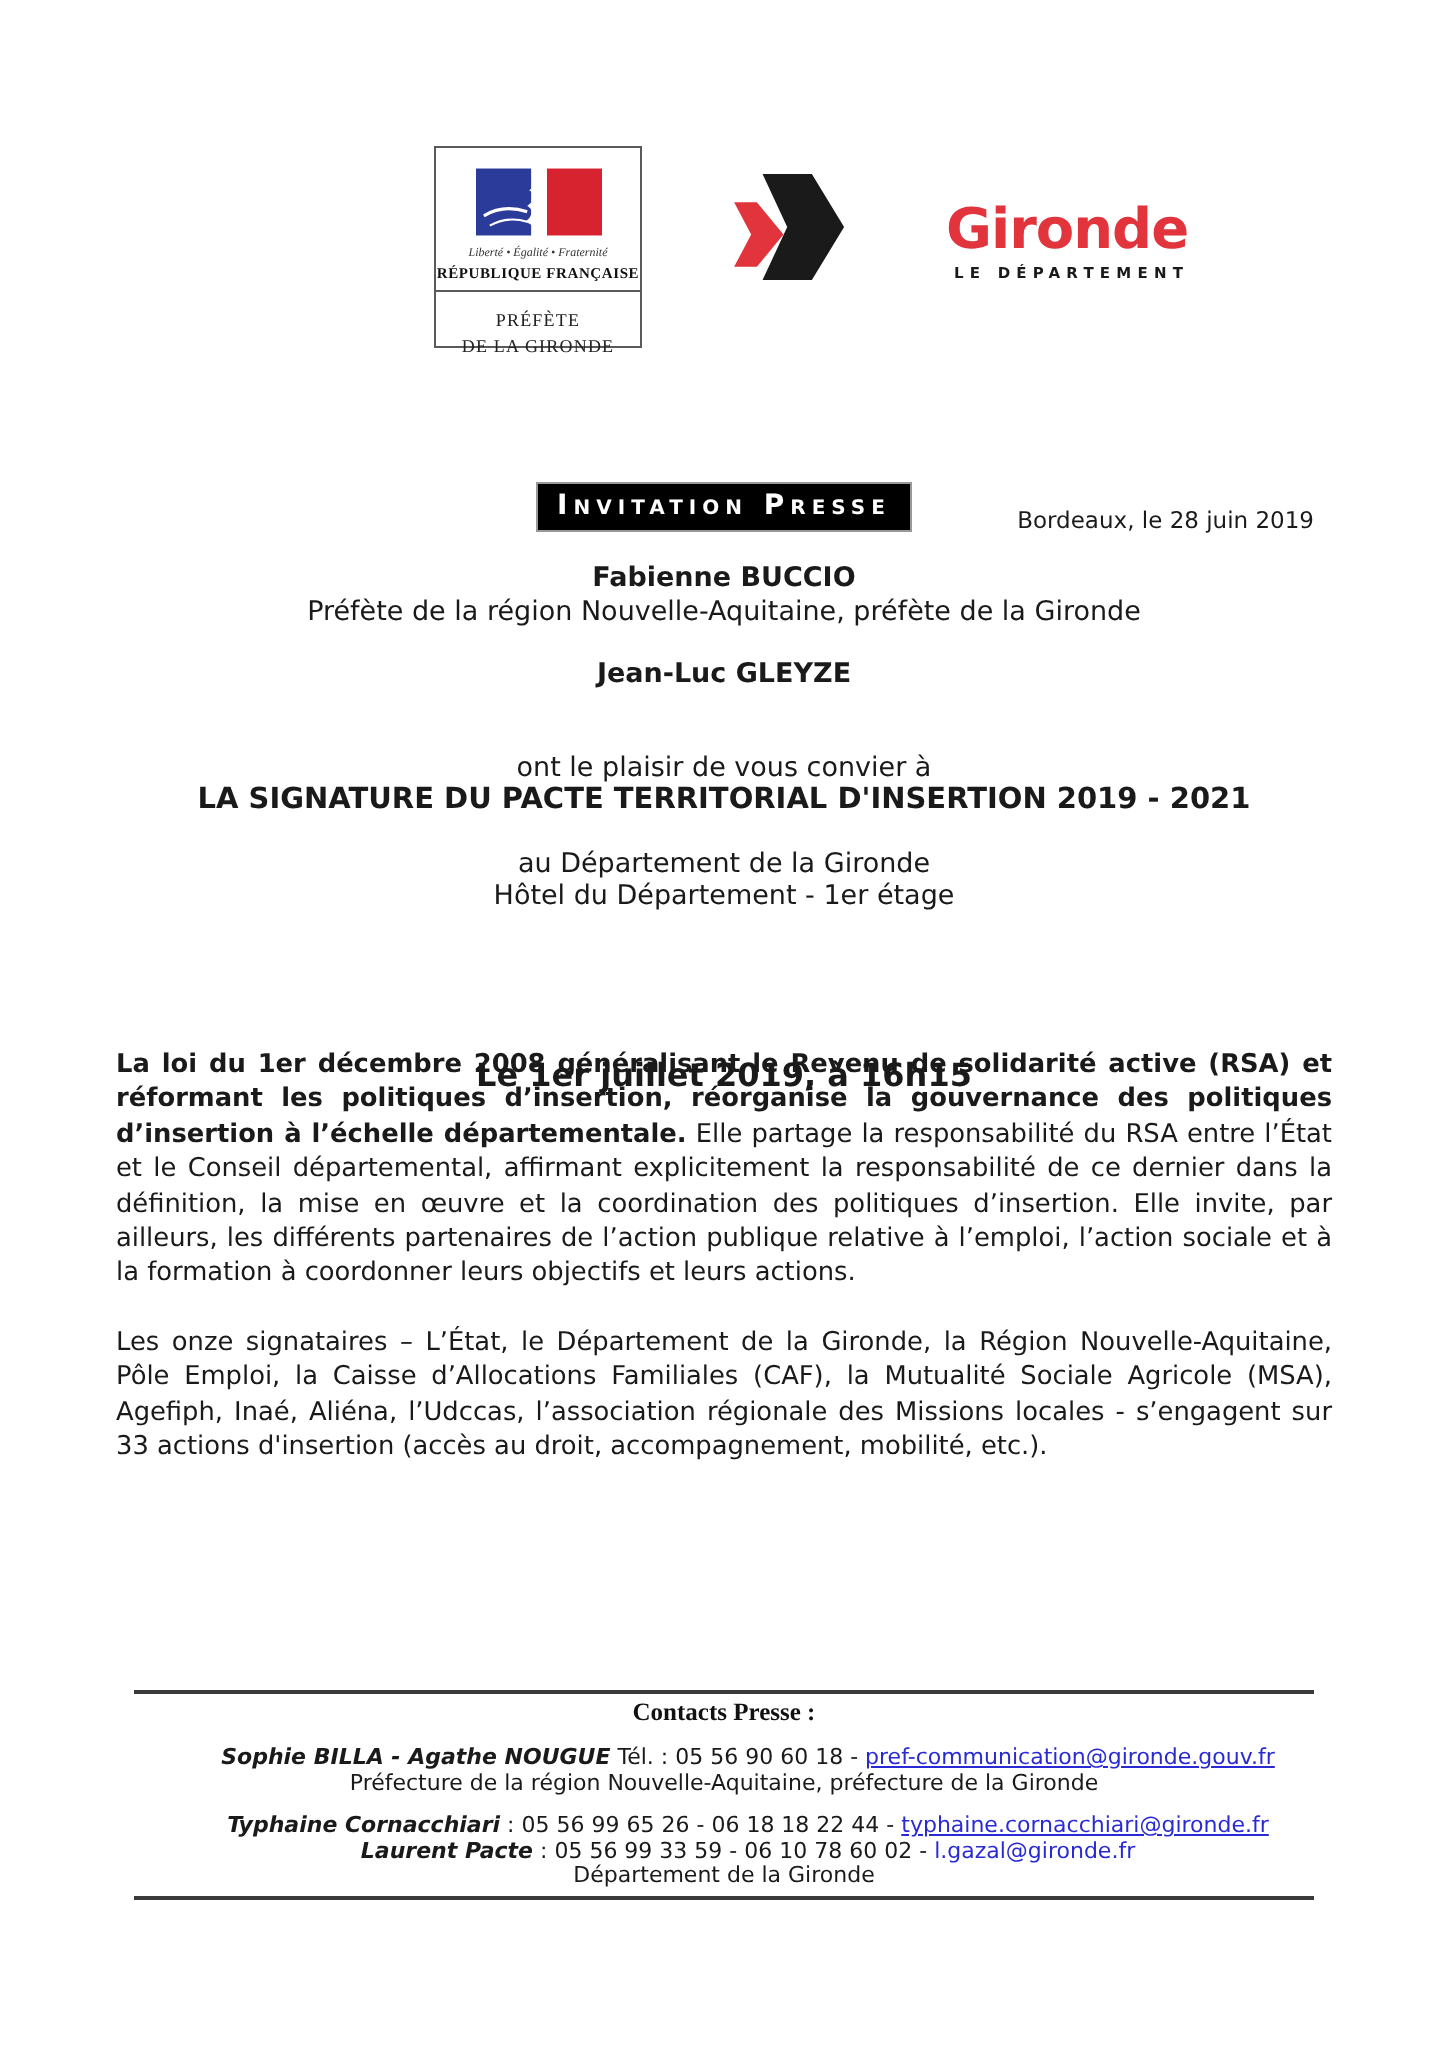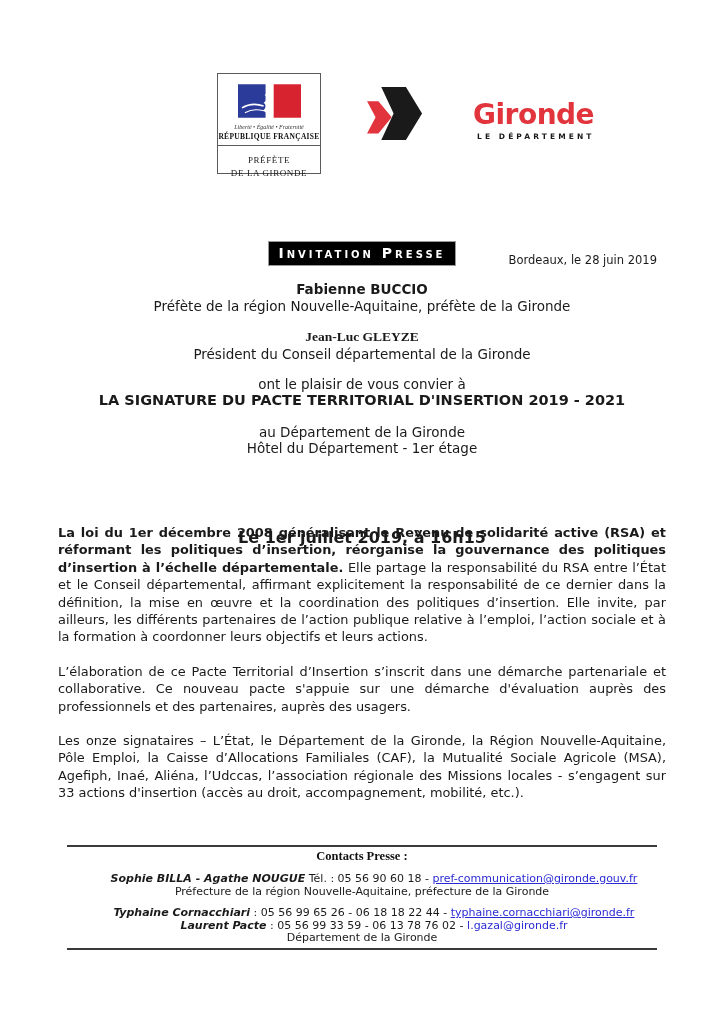--- a/index.html
+++ b/index.html
@@ -33,21 +33,21 @@
   .banner-row{position:absolute; top:241px; left:0; width:100%; text-align:center;}
   .banner{
     display:inline-block; background:var(--banner-bg,#000); color:#fff;
     font-variant:small-caps; font-weight:bold; font-size:14px; letter-spacing:3px;
     padding:3px 10px 4px 10px; border:1px solid #999;
   }
   
   .cline{position:absolute; left:0; width:100%; text-align:center; font-size:13.5px; line-height:16px; color:#1a1a1a;}
   .bold{font-weight:bold;}
   .t-host1n{top:281px;} .t-host1t{top:298px;}
-  .t-host2n{top:329px;font-family:Liberation Serif, serif;} .t-host2t{top:346px;}
+  .t-host2n{top:329px;} .t-host2t{top:346px;}
   .t-convier{top:376px;}
   .t-event{top:392px; font-size:14.5px; font-weight:bold;}
   .t-ven1{top:424px;} .t-ven2{top:440px;} .t-ven3{top:456px;}
   .t-datetime{top:482px; font-size:16px; font-weight:bold;margin-top:48px;}
   
   .body-text{
     position:absolute; left:58px; top:524px; width:608px;
     font-size:12.9px; line-height:17.4px; text-align:justify; color:#1a1a1a;
   }
   .body-text p{margin:0 0 17px 0;}
@@ -100,37 +100,35 @@
 
   <div class="date-line">Bordeaux, le 28 juin 2019</div>
 
   <div class="banner-row">
     <span class="banner">Invitation Presse</span>
   </div>
 
   <div class="cline t-host1t">Préfète de la région Nouvelle-Aquitaine, préfète de la Gironde</div>
   <div class="cline bold t-host1n">Fabienne BUCCIO</div>
   <div class="cline bold t-host2n">Jean-Luc GLEYZE</div>
-  <div class="cline t-host2t">Président du Conseil départemental de la Gironde</div>
   <div class="cline t-convier">ont le plaisir de vous convier à</div>
   <div class="cline t-event">LA SIGNATURE DU PACTE TERRITORIAL D'INSERTION 2019 - 2021</div>
   <div class="cline t-ven1">au Département de la Gironde</div>
   <div class="cline t-ven2">Hôtel du Département - 1er étage</div>
   <div class="cline t-datetime">Le 1er juillet 2019, à 16h15</div>
 
   <div class="body-text">
     <p><span class="bold">La loi du 1er décembre 2008 généralisant le Revenu de solidarité active (RSA) et réformant les politiques d’insertion, réorganise la gouvernance des politiques d’insertion à l’échelle départementale.</span><span> Elle partage la responsabilité du RSA entre l’État et le Conseil départemental, affirmant explicitement la responsabilité de ce dernier dans la définition, la mise en œuvre et la coordination des politiques d’insertion. Elle invite, par ailleurs, les différents partenaires de l’action publique relative à l’emploi, l’action sociale et à la formation à coordonner leurs objectifs et leurs actions.</span></p>
-    <p>L’élaboration de ce Pacte Territorial d’Insertion s’inscrit dans une démarche partenariale et collaborative. Ce nouveau pacte s'appuie sur une démarche d'évaluation auprès des professionnels et des partenaires, auprès des usagers.</p>
     <p>Les onze signataires – L’État, le Département de la Gironde, la Région Nouvelle-Aquitaine, Pôle Emploi, la Caisse d’Allocations Familiales (CAF), la Mutualité Sociale Agricole (MSA), Agefiph, Inaé, Aliéna, l’Udccas, l’association régionale des Missions locales - s’engagent sur 33 actions d'insertion (accès au droit, accompagnement, mobilité, etc.).</p>
   </div>
 
   <div class="footer">
     <div class="contacts-heading">Contacts Presse :</div>
     <div class="c-gap"></div>
     <div class="c-line"><span class="c-name">Sophie BILLA - Agathe NOUGUE</span><span> Tél. : 05 56 90 60 18 - </span><a class="email">pref-communication@gironde.gouv.fr</a></div>
     <div class="c-line">Préfecture de la région Nouvelle-Aquitaine, préfecture de la Gironde</div>
     <div class="c-gap"></div>
     <div class="c-line"><span class="c-name">Typhaine Cornacchiari</span><span> : 05 56 99 65 26 - 06 18 18 22 44 - </span><a class="email">typhaine.cornacchiari@gironde.fr</a></div>
-    <div class="c-line"><span class="c-name">Laurent Pacte</span><span> : 05 56 99 33 59 - 06 13 78 76 02 - </span><a class="email nounderline">l.gazal@gironde.fr</a></div>
+    <div class="c-line"><span class="c-name">Laurent Pacte</span><span> : 05 56 99 33 59 - 06 10 78 60 02 - </span><a class="email nounderline">l.gazal@gironde.fr</a></div>
     <div class="c-line">Département de la Gironde</div>
   </div>
 
 </div>
 
 </body></html>

